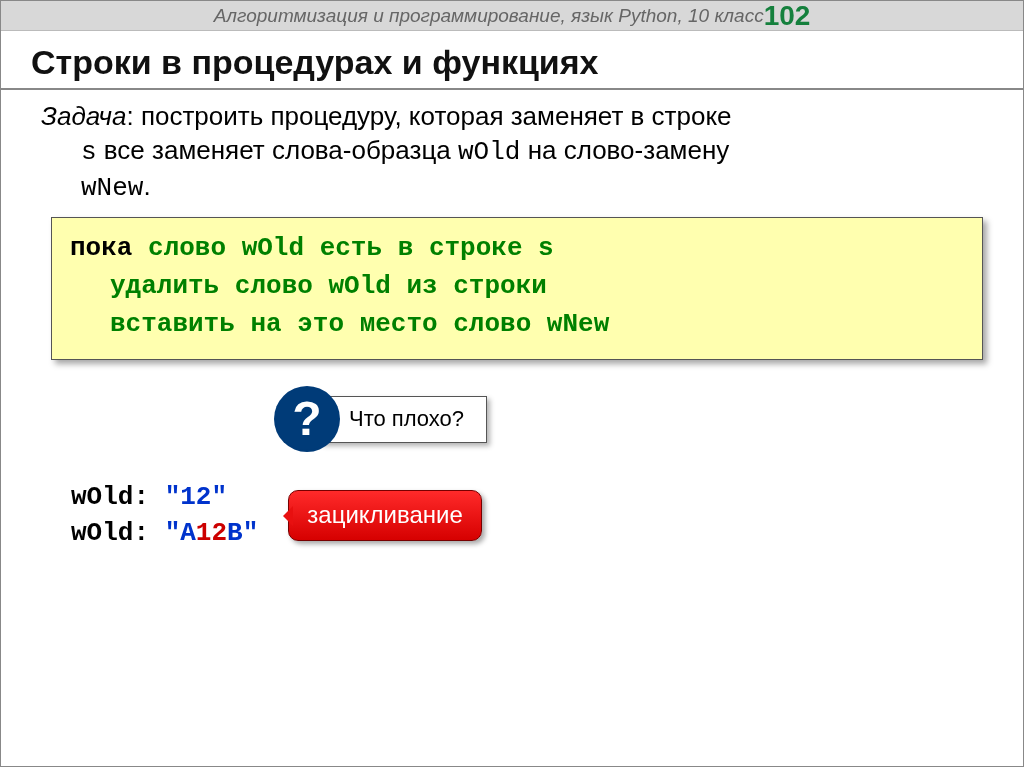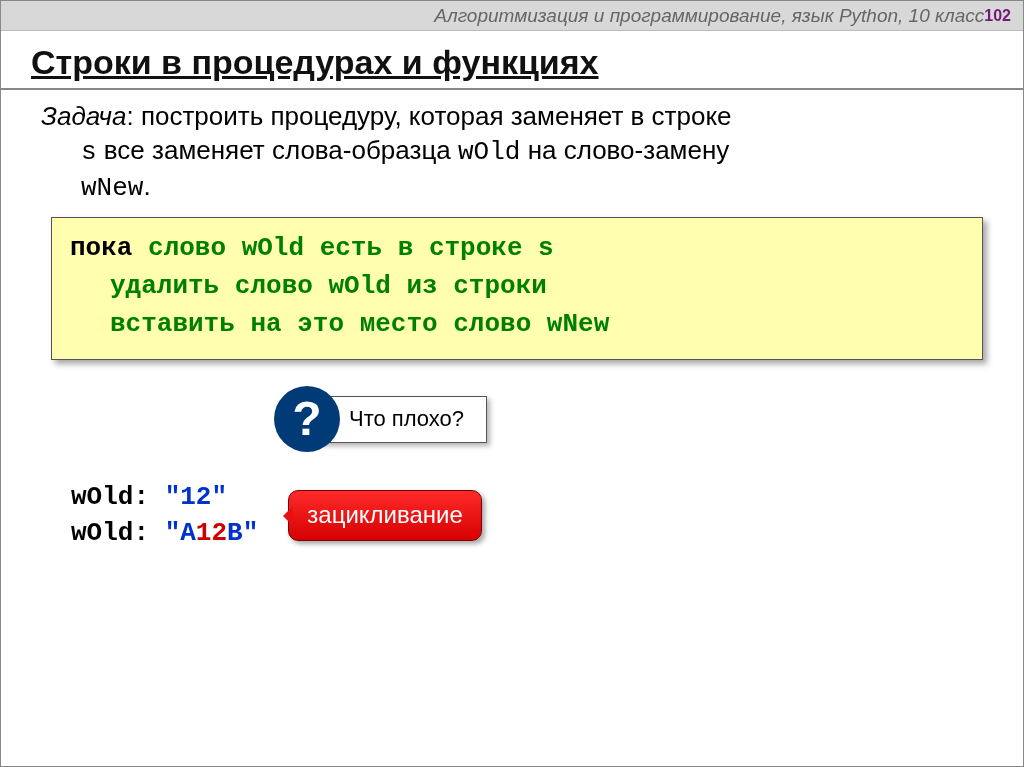--- a/index.html
+++ b/index.html
@@ -4,29 +4,28 @@
 <style>
   * { box-sizing: border-box; margin: 0; padding: 0; }
   html, body { width: 1024px; height: 767px; font-family: Arial, Helvetica, sans-serif; background: #fff; }
   .slide {
     width: 1024px; height: 767px; position: relative;
     border: 1px solid #888;
   }
   .topbar {
     height: 30px; background: #d8d8d8; color: #666;
     font-style: italic; font-size: 19px;
-    padding: 4px 12px; display: flex; justify-content: flex-end; align-items: center;
+    padding: 4px 12px; display: flex; justify-content: center; align-items: center;
     border-bottom: 1px solid #bbb;
   }
-  .topbar .pagenum { font-weight: bold; font-style: normal; font-size: 16px; color: #701a75; }
+  .topbar .pagenum { font-weight: bold; font-style: normal; font-size: 28px; color: #15803d; }
   .title {
     font-size: 34px; font-weight: bold; color: #111;
     padding: 12px 30px 6px 30px;
     border-bottom: 2px solid #888;
-    text-decoration: underline;
   }
   .body { padding: 10px 30px 0 40px; font-size: 26px; color: #000; line-height: 1.3; }
   .task-label { font-style: italic; }
   .task-text { padding-left: 0; }
   .indent { padding-left: 40px; }
   .mono { font-family: "Courier New", Courier, monospace; }
   .codebox {
     margin: 12px 10px 0 10px;
     background: #ffffaf;
     border: 1px solid #555;

